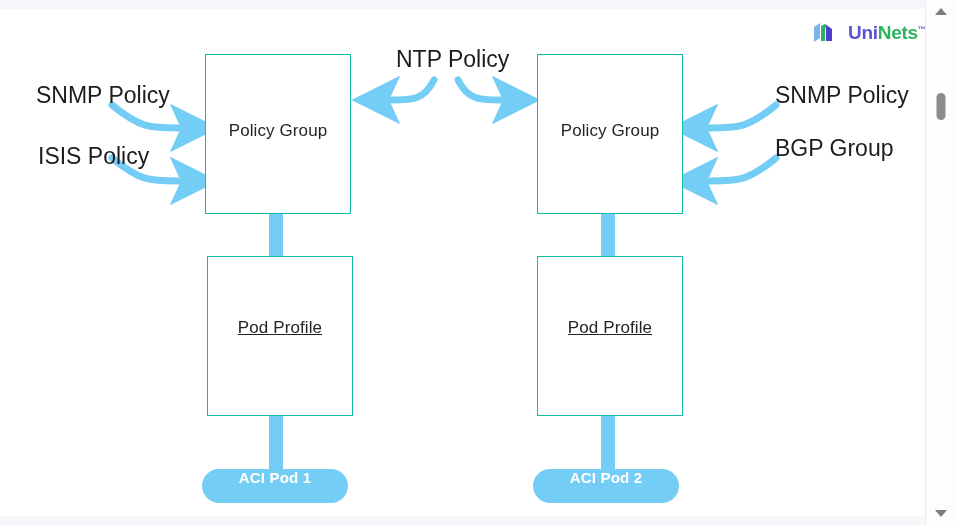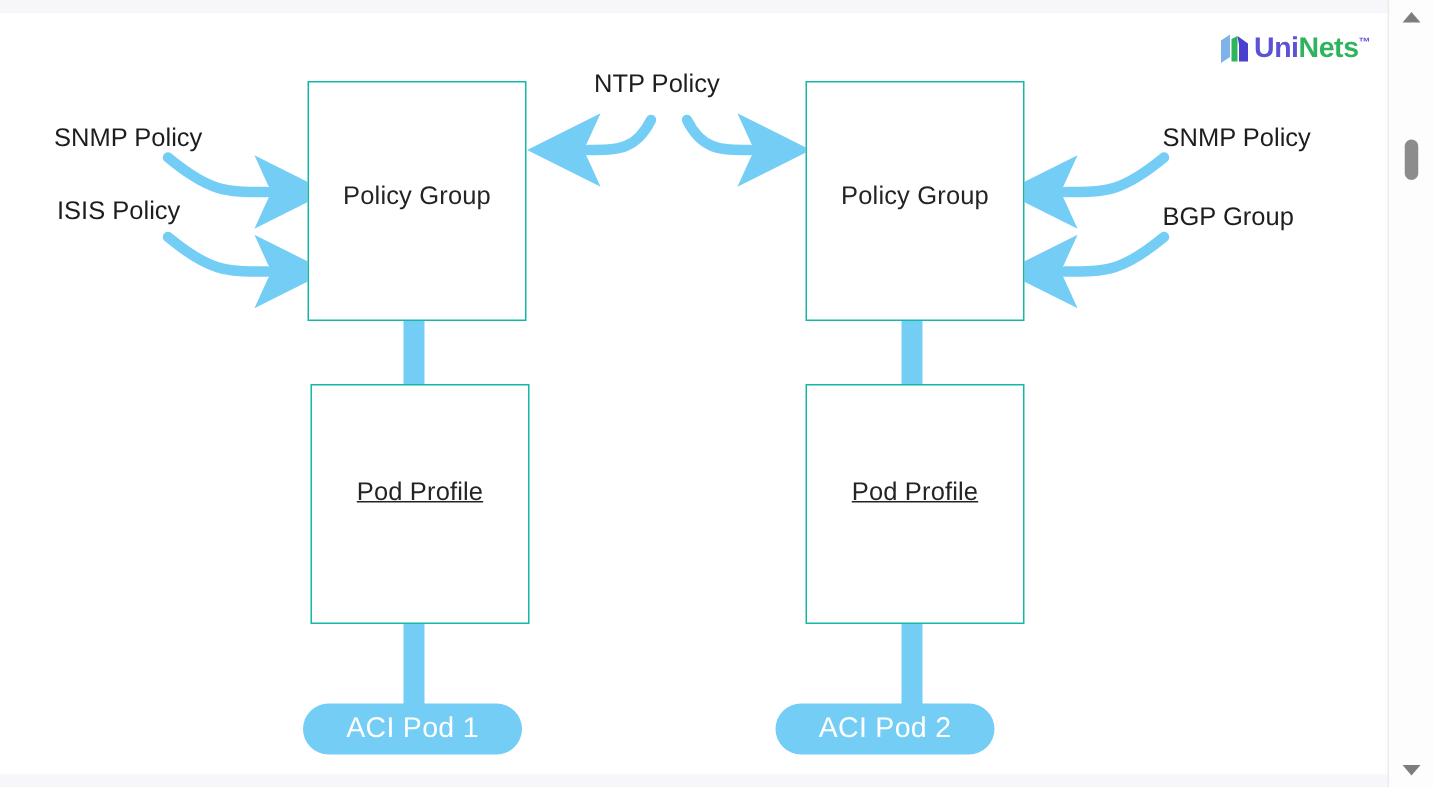--- a/index.html
+++ b/index.html
@@ -36,20 +36,21 @@
   }
 
   
   .logo {
     position: absolute;
     left: 812px;
     top: 22px;
     display: flex;
     align-items: flex-start;
     height: 24px;
+    gap: 12px;
   }
   .logo-mark {
     width: 22px;
     height: 21px;
     margin-right: 2px;
     flex: none;
   }
   .logo-text {
     font-size: 19px;
     font-weight: bold;
@@ -86,49 +87,48 @@
   #pg2 { left: 537px; top: 54px;  width: 146px; height: 160px; }
   #pp1 { left: 207px; top: 256px; width: 146px; height: 160px; }
   #pp2 { left: 537px; top: 256px; width: 146px; height: 160px; }
 
   #pg1 .node-label, #pg2 .node-label { transform: translateY(-3px); }
   #pp1 .node-label, #pp2 .node-label { transform: translateY(-8px); text-decoration: underline; }
 
   
   .side-label {
     position: absolute;
-    font-size: 17px;
+    font-size: 23px;
     color: #1d1d1d;
     white-space: nowrap;
     user-select: none;
   }
   #lbl-snmp-l { left: 36px;  top: 82px; }
-  #lbl-isis-l { left: 38px;  top: 131px; }
+  #lbl-isis-l { left: 38px;  top: 143px; }
   #lbl-snmp-r { left: 775px; top: 82px; }
   #lbl-bgp-r  { left: 775px; top: 135px; }
   #lbl-ntp    { left: 396px; top: 46px; }
 
   
   .pod-pill {
     position: absolute;
     width: 146px;
     height: 34px;
     border-radius: 17px;
     background: #74cdf5;
     display: flex;
-    align-items: center;
     justify-content: center;
     color: #ffffff;
-    font-size: 19px;
-    font-weight: normal;
+    font-size: 15px;
+    font-weight: bold;
     letter-spacing: 0.2px;
     user-select: none;
   }
   #pod1 { left: 202px; top: 469px; }
-  #pod2 { left: 517px; top: 469px; }
+  #pod2 { left: 533px; top: 469px; }
 
   
   .arrows {
     position: absolute;
     left: 0; top: 0;
     width: 926px;
     height: 525px;
     pointer-events: none;
   }
 

